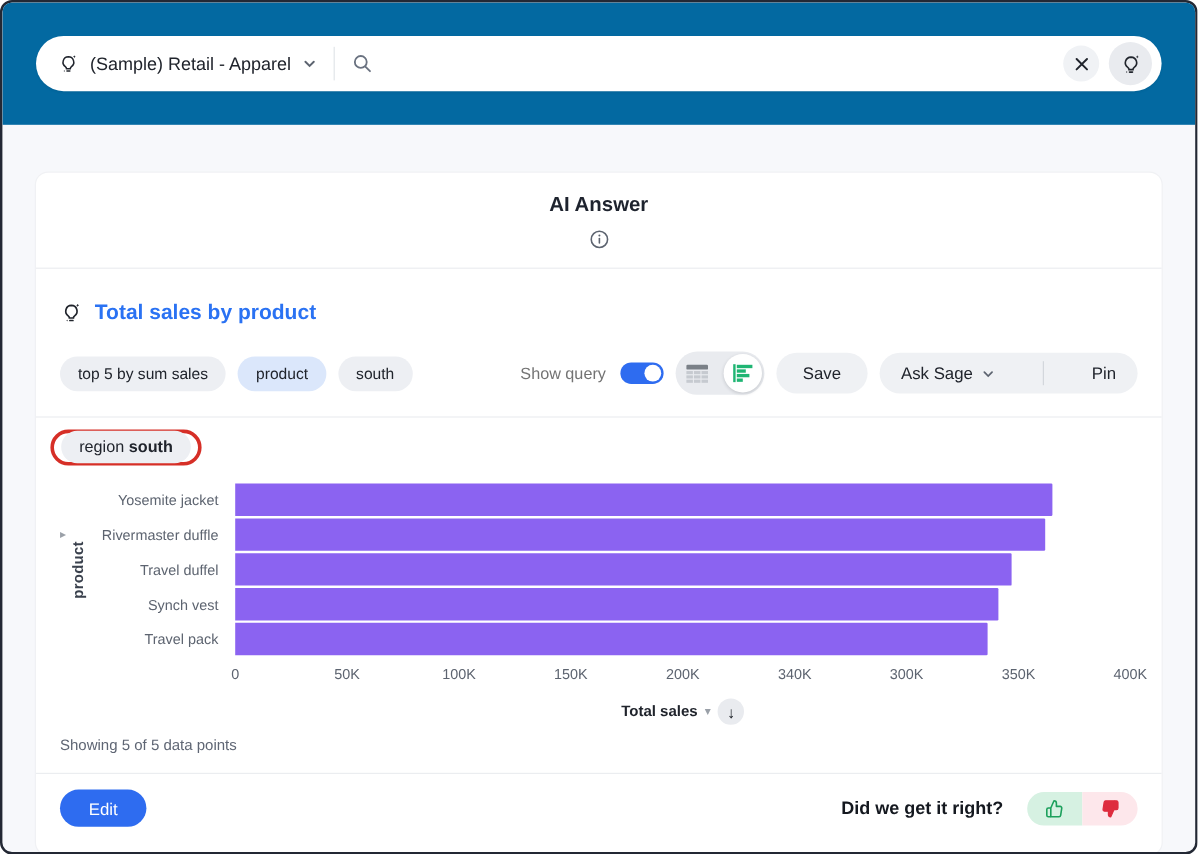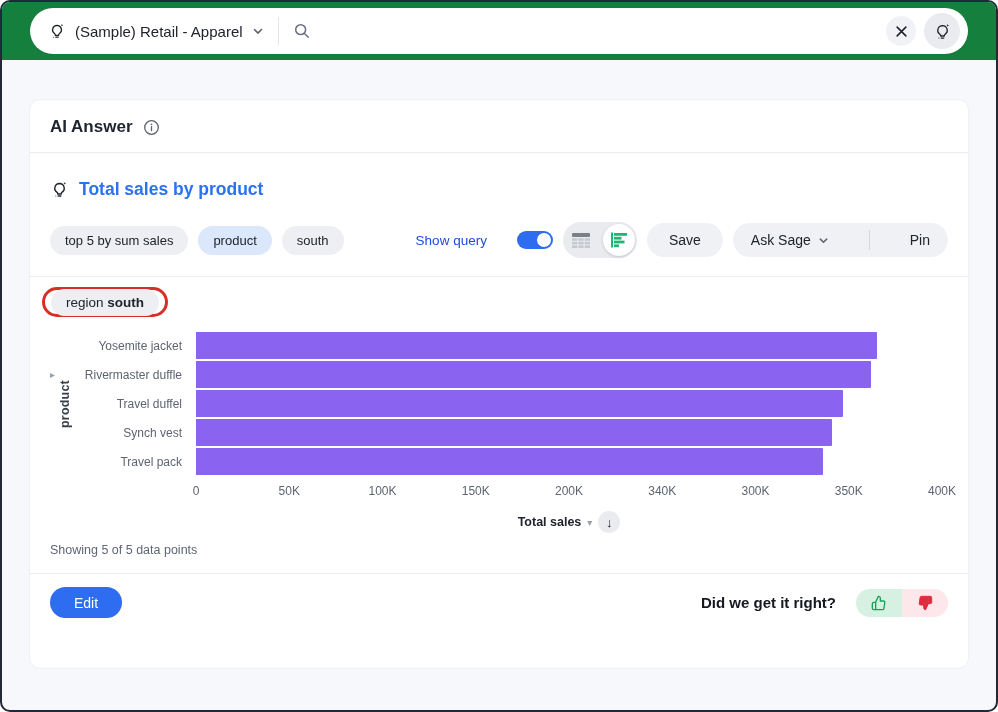--- a/index.html
+++ b/index.html
@@ -2,49 +2,49 @@
 <html><head>
 <meta charset="utf-8">
 <style>
   * { box-sizing: border-box; margin: 0; padding: 0; }
   html,body { width: 998px; height: 712px; }
   body { font-family: "Liberation Sans", "DejaVu Sans", sans-serif; background:#fff; }
   .frame { width: 998px; height: 712px; border: 2px solid #232834; border-radius: 10px;
            overflow: hidden; background: #f7f8fb; }
 
   
-  .topbar { height: 58px; background:#15803d; display:flex; align-items:center; padding: 0 28px; }
+  .topbar { height: 102px; background:#0369a1; display:flex; align-items:center; padding: 0 28px; }
   .searchpill { flex:1; height: 46px; background:#fff; border-radius: 23px; display:flex;
                 align-items:center; padding: 0 8px 0 18px; box-shadow: 0 1px 2px rgba(30,35,46,.08); }
   .source { display:flex; align-items:center; gap:9px; cursor:pointer; white-space:nowrap;
             font-size:15px; color:#20242c; padding-right: 14px; }
   .vdiv { width:1px; height:28px; background:#e2e5e9; margin-right: 14px; }
   .searchseg { flex:1; display:flex; align-items:center; gap:11px; font-size:15px; color:#20242c; }
   .roundbtn { border:none; display:flex; align-items:center; justify-content:center;
               border-radius:50%; cursor:pointer; background:transparent; }
   .clearbtn { width:30px; height:30px; background:#f0f2f5; margin-right:8px; }
   .sparkbtn { width:36px; height:36px; background:#e9ebef; }
 
   
   .content { padding: 40px 28px 0; }
   .card { background:#fff; border-radius: 10px; height: 568px; box-shadow: 0 0 0 1px #f0f1f4; }
   .card-header { display:flex; align-items:center; gap:10px; padding: 17px 20px 15px;
-                 border-bottom:1px solid #ebedf0; }
+                 border-bottom:1px solid #ebedf0;flex-direction:column; }
   .card-title { font-size:17px; font-weight:600; color:#1e232e; }
 
   .answer-title-row { display:flex; align-items:center; gap:10px; margin: 26px 0 0 20px; }
   .answer-title { font-size:17.5px; font-weight:700; color:#2a72f3; }
 
   .chips-row { display:flex; align-items:center; margin: 22px 20px 0; }
   .chips { display:flex; gap:10px; }
   .chip { background:#edeff3; border-radius: 16px; padding: 7px 15px; font-size:13px;
           color:#20242c; cursor:pointer; white-space:nowrap; }
   .chip.highlight { background:#dbe7fb; }
   .controls { margin-left:auto; display:flex; align-items:center; gap:10px; }
-  .showquery { font-size:13.5px; color:#1d4ed8; margin-right:20px; }
+  .showquery { font-size:13.5px; color:#737373; margin-right:2px; }
   .toggle { width:36px; height:18px; border-radius:9px; background:#2e6cf0; position:relative; cursor:pointer; }
   .toggle .knob { position:absolute; right:2px; top:2px; width:14px; height:14px; border-radius:50%; background:#fff; }
   .viewswitch { width:74px; height:36px; background:#e9ebef; border-radius:18px; display:flex; align-items:center; }
   .vs-btn { width:37px; height:36px; display:flex; align-items:center; justify-content:center; cursor:pointer; }
   .vs-sel { width:32px; height:32px; margin-left:3px; background:#fff; border-radius:50%;
             display:flex; align-items:center; justify-content:center;
             box-shadow: 0 1px 3px rgba(30,35,46,.18); cursor:pointer; }
   .pillbtn { height:34px; background:#eff1f4; border:none; border-radius:17px; font-size:14px;
              color:#20242c; padding: 0 22px; cursor:pointer; font-family:inherit;text-align:right; }
   .combo { height:34px; background:#eff1f4; border-radius:17px; display:flex; align-items:center;gap:22px; }

